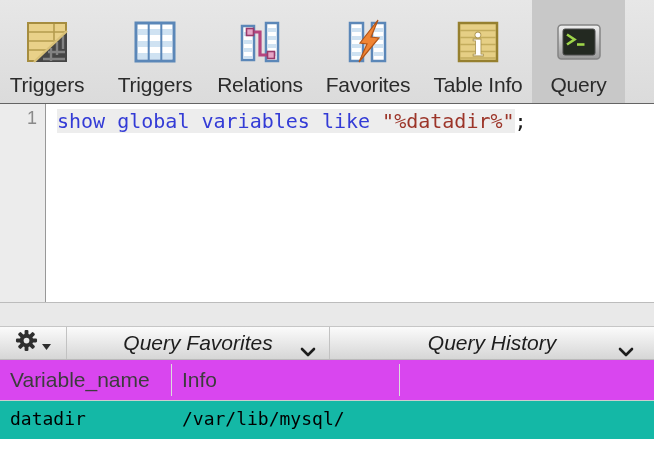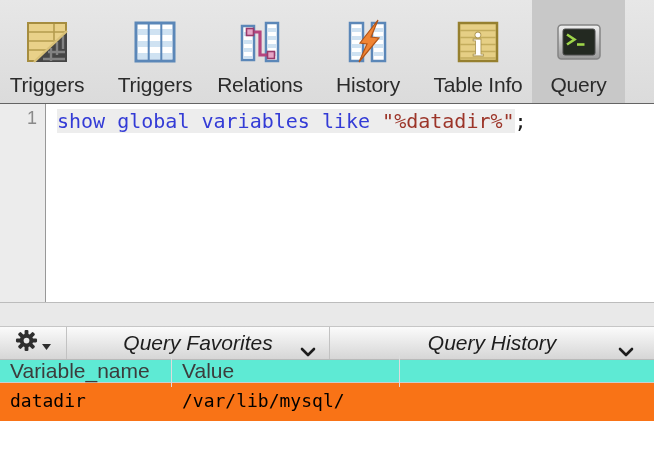--- a/index.html
+++ b/index.html
@@ -38,26 +38,26 @@
   .seg { display:flex; align-items:center; justify-content:center; position:relative;
          font-size:21px; color:#1d1d1d; }
   .seg-gear { width:67px; border-right:1px solid #c2c2c2; gap:4px; }
   .seg-fav  { width:263px; border-right:1px solid #c2c2c2; }
   .seg-hist { flex:1;text-align:right; }
   .chev { position:absolute; top:50%; margin-top:-5px; }
   .seg-fav .chev { right:13px; }
   .seg-hist .chev { right:20px; }
 
   
-  .grid-header { height:23px; border-bottom:1px solid #cdcdcd; background:#5eead4;
+  .grid-header { height:41px; border-bottom:1px solid #cdcdcd; background:#d946ef;
                  display:flex; align-items:center; font-size:21px; color:#3c3c3c; }
   .gh-col { height:32px; display:flex; align-items:center; padding-left:10px;
             border-right:1px solid #dcdcdc; }
   .gh-col.c1 { width:172px; } .gh-col.c2 { width:228px; } .gh-col.c3 { flex:1; border-right:none; }
-  .grid-rows { height:38px; background:#f97316; }
+  .grid-rows { height:38px; background:#14b8a6; }
   .grid-row { display:flex; padding-top:7px; font-family:"DejaVu Sans Mono", monospace;
               font-size:18px; color:#000; }
   .gr-cell { padding-left:10px; }
   .gr-cell.c1 { width:172px; } .gr-cell.c2 { width:228px; }
 </style>
 </head>
 <body>
 
 <div class="toolbar">
 
@@ -129,21 +129,21 @@
         <rect x="28" y="5" width="13" height="38" fill="#fff" stroke="#5b87b8" stroke-width="2.5"></rect>
         <g fill="#cfe2f2">
           <rect x="29.5" y="10" width="10" height="4"></rect>
             <rect x="29.5" y="18" width="10" height="4"></rect>
           <rect x="29.5" y="26" width="10" height="4"></rect>
             <rect x="29.5" y="34" width="10" height="4"></rect>
         </g>
         <polygon points="34,2 16,25 23,26 15,44 35,20 27,19" fill="#f08433" stroke="#b35415" stroke-width="1.2"></polygon>
       </svg>
     </span>
-    <span>History</span>
+    <span>Favorites</span>
   </div>
 
   <div class="tb-item m5">
     <span class="tb-icon">
       <svg viewBox="0 0 48 48" width="48" height="48">
         <rect x="5" y="5" width="38" height="38" fill="#e6cf85" stroke="#96802f" stroke-width="2.5"></rect>
         <path d="M6 12.5h36M6 19.5h36M6 26.5h36M6 33.5h36M6 40h36" stroke="#c4ad5d" stroke-width="1.6"></path>
         <text x="24" y="38" text-anchor="middle" font-family="DejaVu Serif, serif" font-weight="bold" font-size="32" fill="#ffffff" stroke="#a8914a" stroke-width="0.8">i</text>
       </svg>
     </span>
@@ -216,21 +216,21 @@
       </svg>
     </span>
   </div>
 </div>
 
 <div class="grid-header">
   <div class="gh-col c1">
     <span>Variable_name</span>
   </div>
   <div class="gh-col c2">
-    <span>Value</span>
+    <span>Info</span>
   </div>
   <div class="gh-col c3"></div>
 </div>
 
 <div class="grid-rows">
   <div class="grid-row">
     <div class="gr-cell c1">datadir</div>
     <div class="gr-cell c2">/var/lib/mysql/</div>
   </div>
 </div>

